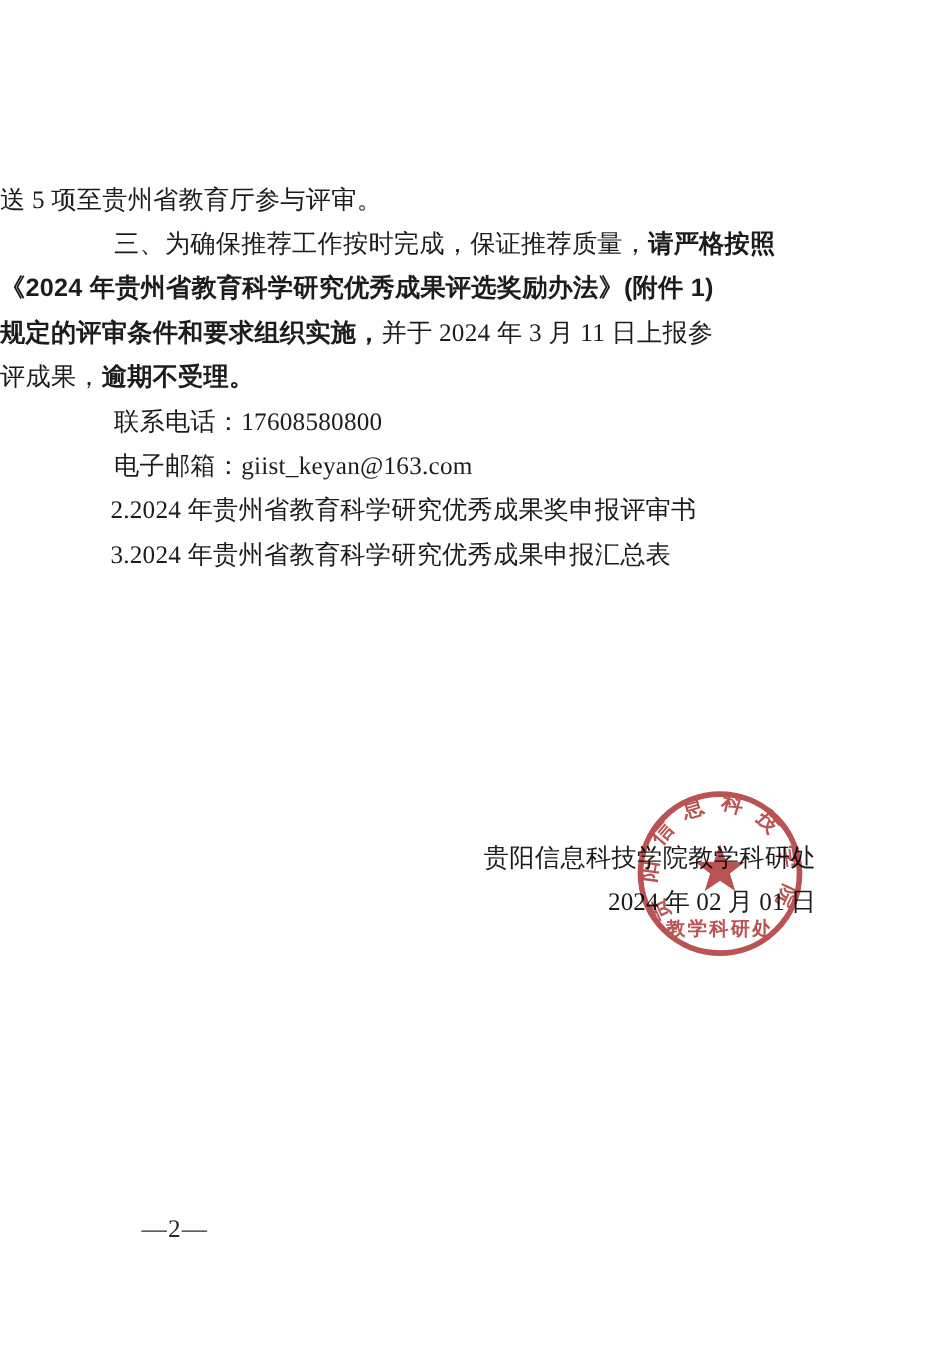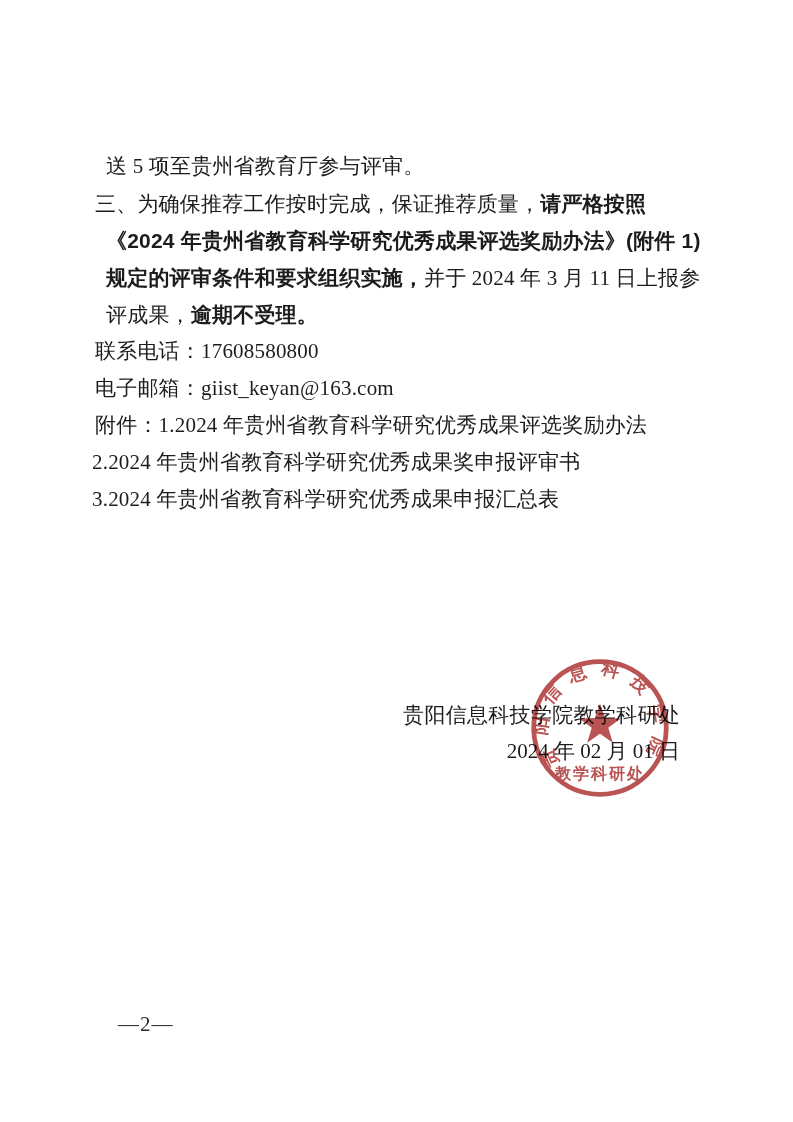--- a/index.html
+++ b/index.html
@@ -20,21 +20,20 @@
   }
   .doc-body{
     position:absolute;
     left:0; top:148px;
     width:793px;
   }
   .line{
     height:37px;
     line-height:37px;
     font-size:21px;
-    padding-left:106px;
     white-space:pre;
     letter-spacing:0.2px;
   }
   .line.ind1{padding-left:95px;}
   .line.ind2{padding-left:92px;}
   .reg{font-weight:400;}
   .bold{
     font-family:"Liberation Sans","DejaVu Sans",sans-serif;
     font-weight:700;
     letter-spacing:0.2px;
@@ -102,21 +101,20 @@
 
     <div class="line"><span class="reg">评成果，</span><span class="bold">逾期不受理。</span></div>
 
 
 
     <div class="line ind1"><span class="reg">联系电话：17608580800</span></div>
 
     <div class="line ind1"><span class="reg">电子邮箱：giist_keyan@163.com</span></div>
 
 
-    <div class="line ind1"><span class="reg">附件：1.2024 年贵州省教育科学研究优秀成果评选奖励办法</span></div>
 
     <div class="line ind2"><span class="reg">2.2024 年贵州省教育科学研究优秀成果奖申报评审书</span></div>
 
     <div class="line ind2"><span class="reg">3.2024 年贵州省教育科学研究优秀成果申报汇总表</span></div>
 
   </main>
 
   <div class="signature">
     <div class="sig-org">贵阳信息科技学院教学科研处</div>
     <div class="sig-date">2024 年 02 月 01 日</div>

